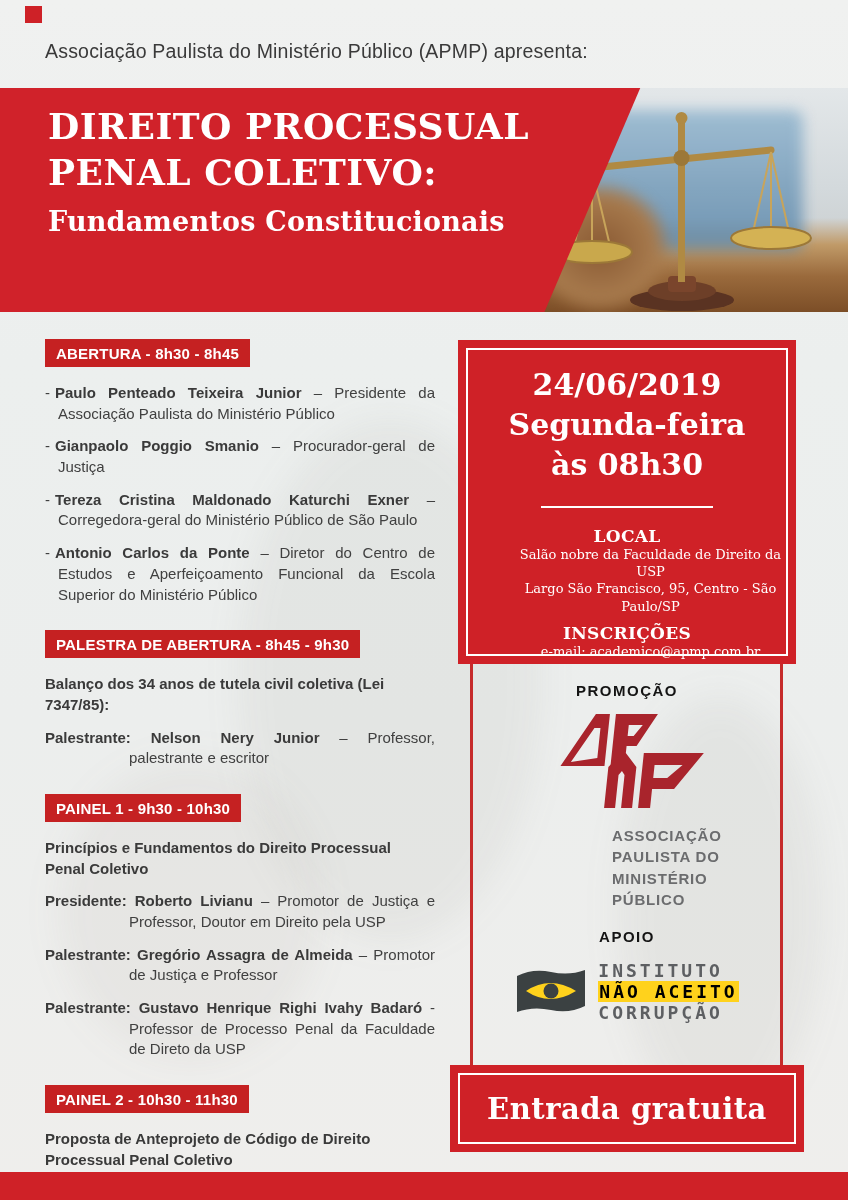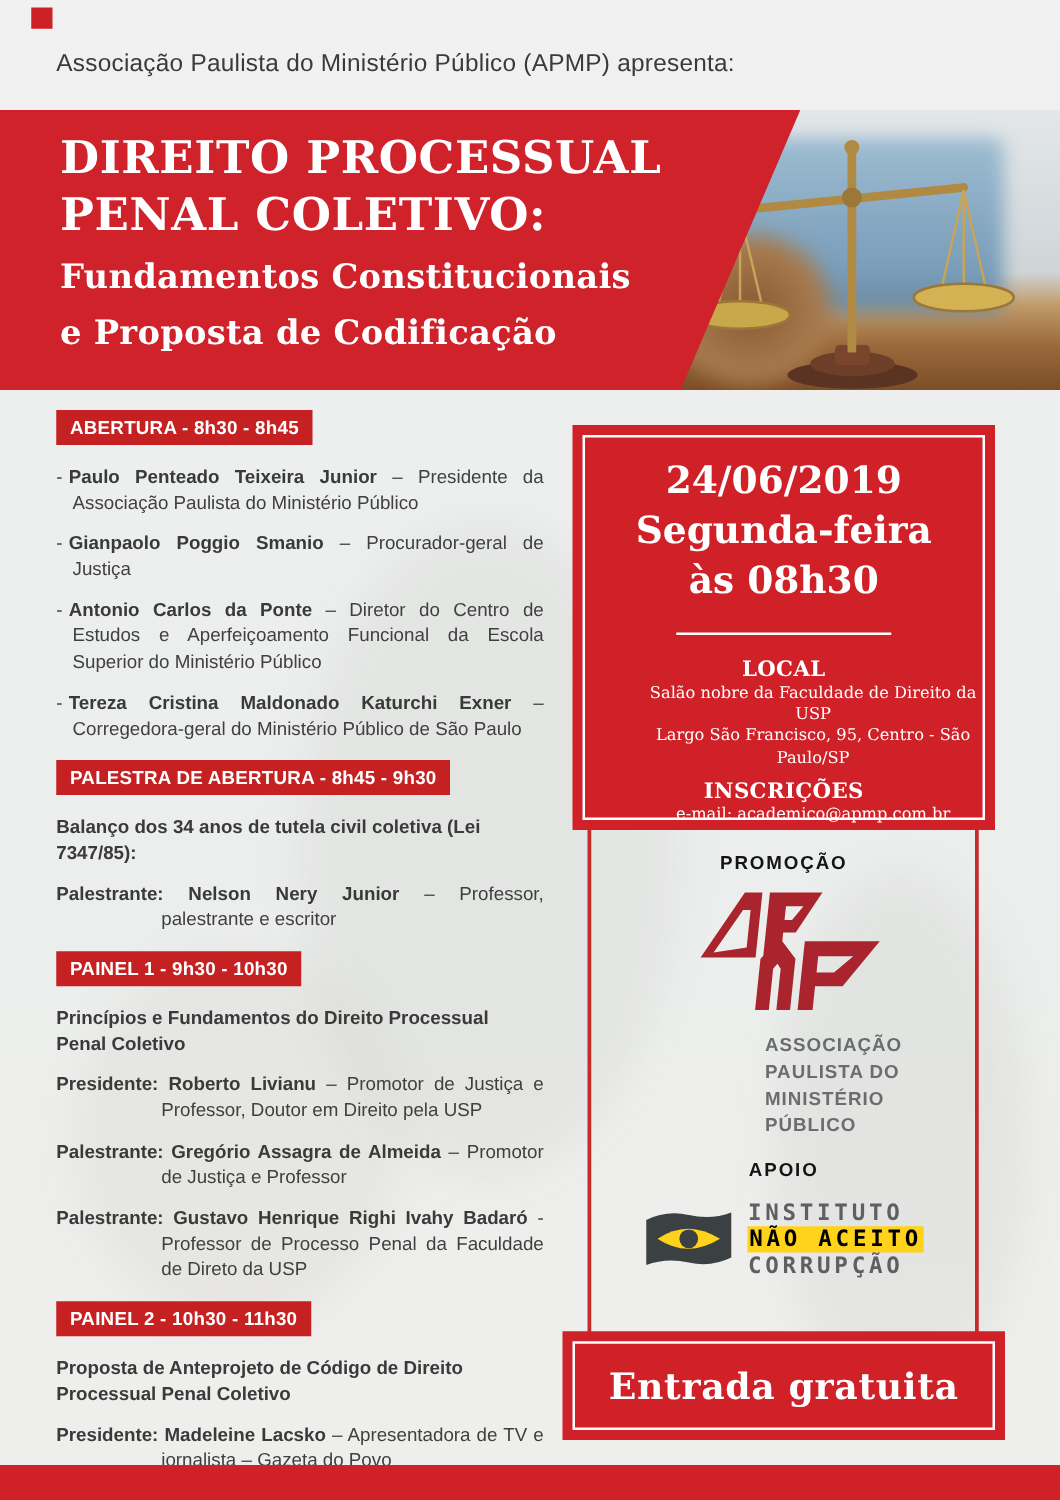--- a/index.html
+++ b/index.html
@@ -30,21 +30,21 @@
     clip-path:polygon(0 0,75.5% 0,64.2% 100%,0 100%);}
   .title-text{position:absolute;left:48px;top:16px;color:#fff;font-family:"DejaVu Serif",serif;font-weight:bold;}
   .title-main{font-size:36px;line-height:1.27;letter-spacing:0.5px;}
   .title-sub{font-size:27px;line-height:1.3;margin-top:9px;letter-spacing:0.2px;}
 
   
   .left-col{position:absolute;left:45px;top:326px;width:390px;}
   .badge{display:inline-block;background:#c52122;color:#fff;font-weight:bold;font-size:15px;
     padding:6px 11px 5px 11px;letter-spacing:0.2px;}
   .sec{margin-bottom:2px;}
-  .sec .badge{margin-top:2px;margin-bottom:4px;}
+  .sec .badge{margin-top:13px;margin-bottom:4px;}
   .left-col p{margin:12px 0;font-size:15px;line-height:1.38;text-align:justify;color:#404040;}
   p.item{padding-left:13px;text-indent:-13px;}
   p.entry{padding-left:84px;text-indent:-84px;}
   p.lead{font-weight:bold;text-align:left;color:#3a3a3a;}
   .dash{margin-right:5px;}
   b{color:#3a3a3a;}
 
   
   .frame-lines{position:absolute;left:470px;top:655px;width:313px;height:418px;
     border-left:3px solid #c62b2b;border-right:3px solid #c62b2b;box-sizing:border-box;}
@@ -109,32 +109,31 @@
         <line x1="241" y1="58" x2="241" y2="140" stroke="#c8a45a" stroke-width="2"></line>
         <ellipse cx="62" cy="158" rx="40" ry="11" fill="#c9a84c" stroke="#9c7838" stroke-width="2"></ellipse>
         <ellipse cx="241" cy="144" rx="40" ry="11" fill="#d4b254" stroke="#9c7838" stroke-width="2"></ellipse>
       </svg>
     </div>
     <div class="red-overlay"></div>
     <div class="title-text">
       <div class="title-main">DIREITO PROCESSUAL</div>
       <div class="title-main">PENAL COLETIVO:</div>
       <div class="title-sub">Fundamentos Constitucionais</div>
-      <div class="title-sub">e Proposta de Codificação</div>
     </div>
   </div>
 
   <div class="left-col">
 
     <div class="sec">
       <div class="badge"><span>ABERTURA - 8h30 - 8h45</span></div>
       <p class="item"><span class="dash">-</span><b>Paulo Penteado Teixeira Junior</b><span> – Presidente da Associação Paulista do Ministério Público</span></p>
       <p class="item"><span class="dash">-</span><b>Gianpaolo Poggio Smanio</b><span> – Procurador-geral de Justiça</span></p>
+      <p class="item"><span class="dash">-</span><b>Tereza Cristina Maldonado Katurchi Exner</b><span> – Corregedora-geral do Ministério Público de São Paulo</span></p>
       <p class="item"><span class="dash">-</span><b>Antonio Carlos da Ponte</b><span> – Diretor do Centro de Estudos e Aperfeiçoamento Funcional da Escola Superior do Ministério Público</span></p>
-      <p class="item"><span class="dash">-</span><b>Tereza Cristina Maldonado Katurchi Exner</b><span> – Corregedora-geral do Ministério Público de São Paulo</span></p>
     </div>
 
     <div class="sec">
       <div class="badge"><span>PALESTRA DE ABERTURA - 8h45 - 9h30</span></div>
       <p class="lead">Balanço dos 34 anos de tutela civil coletiva (Lei 7347/85):</p>
       <p class="entry"><b>Palestrante: Nelson Nery Junior</b><span> – Professor, palestrante e escritor</span></p>
     </div>
 
     <div class="sec">
       <div class="badge"><span>PAINEL 1 - 9h30 - 10h30</span></div>

